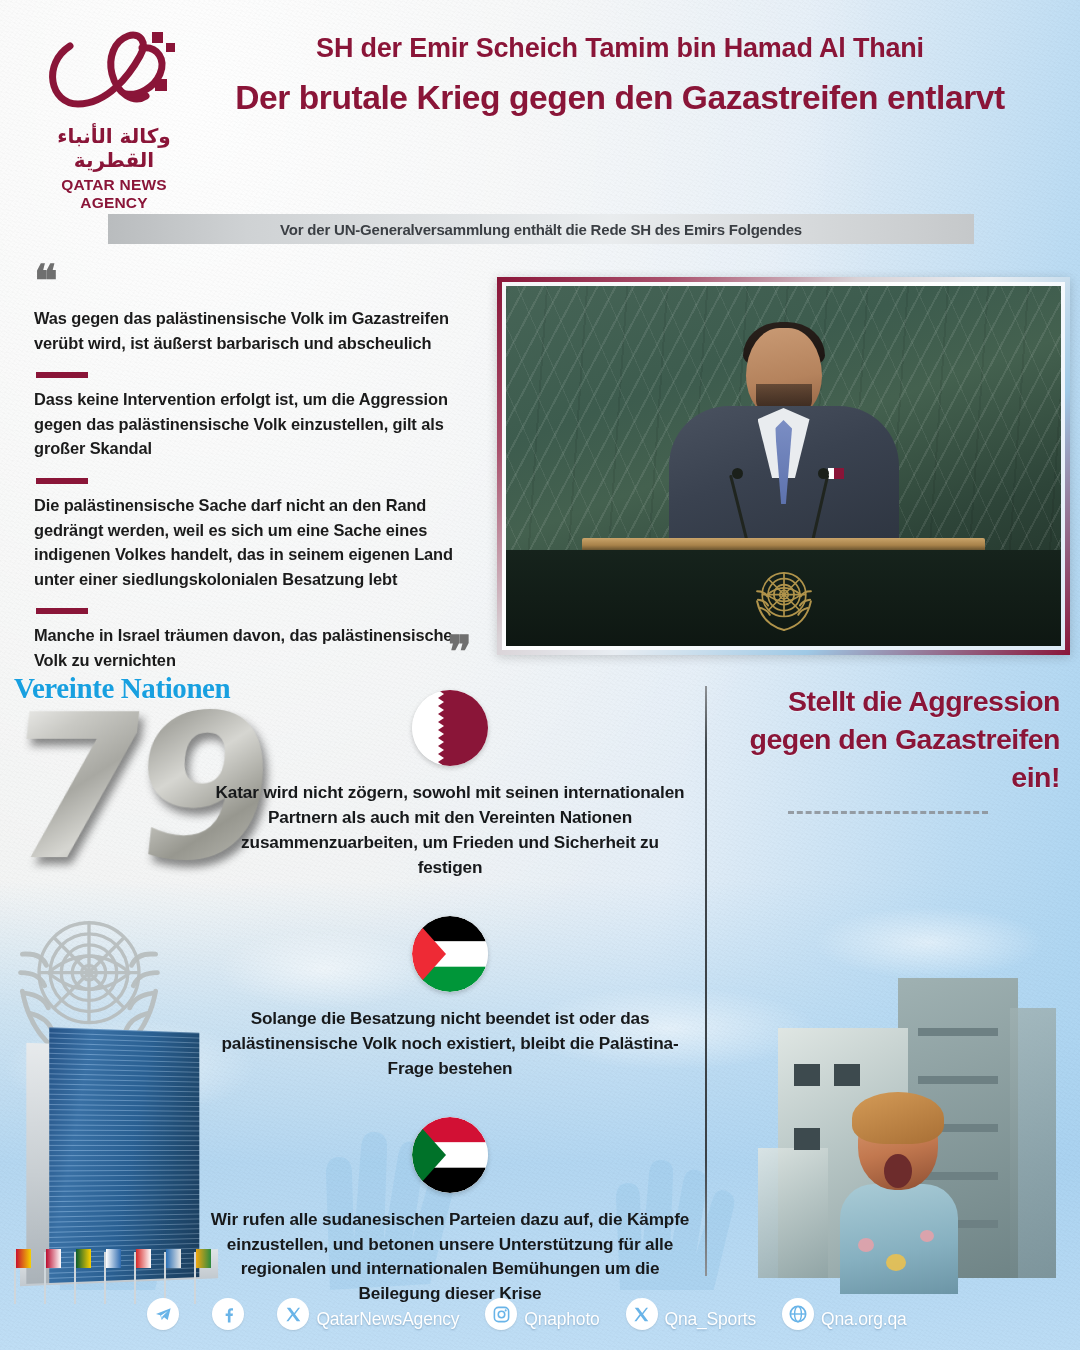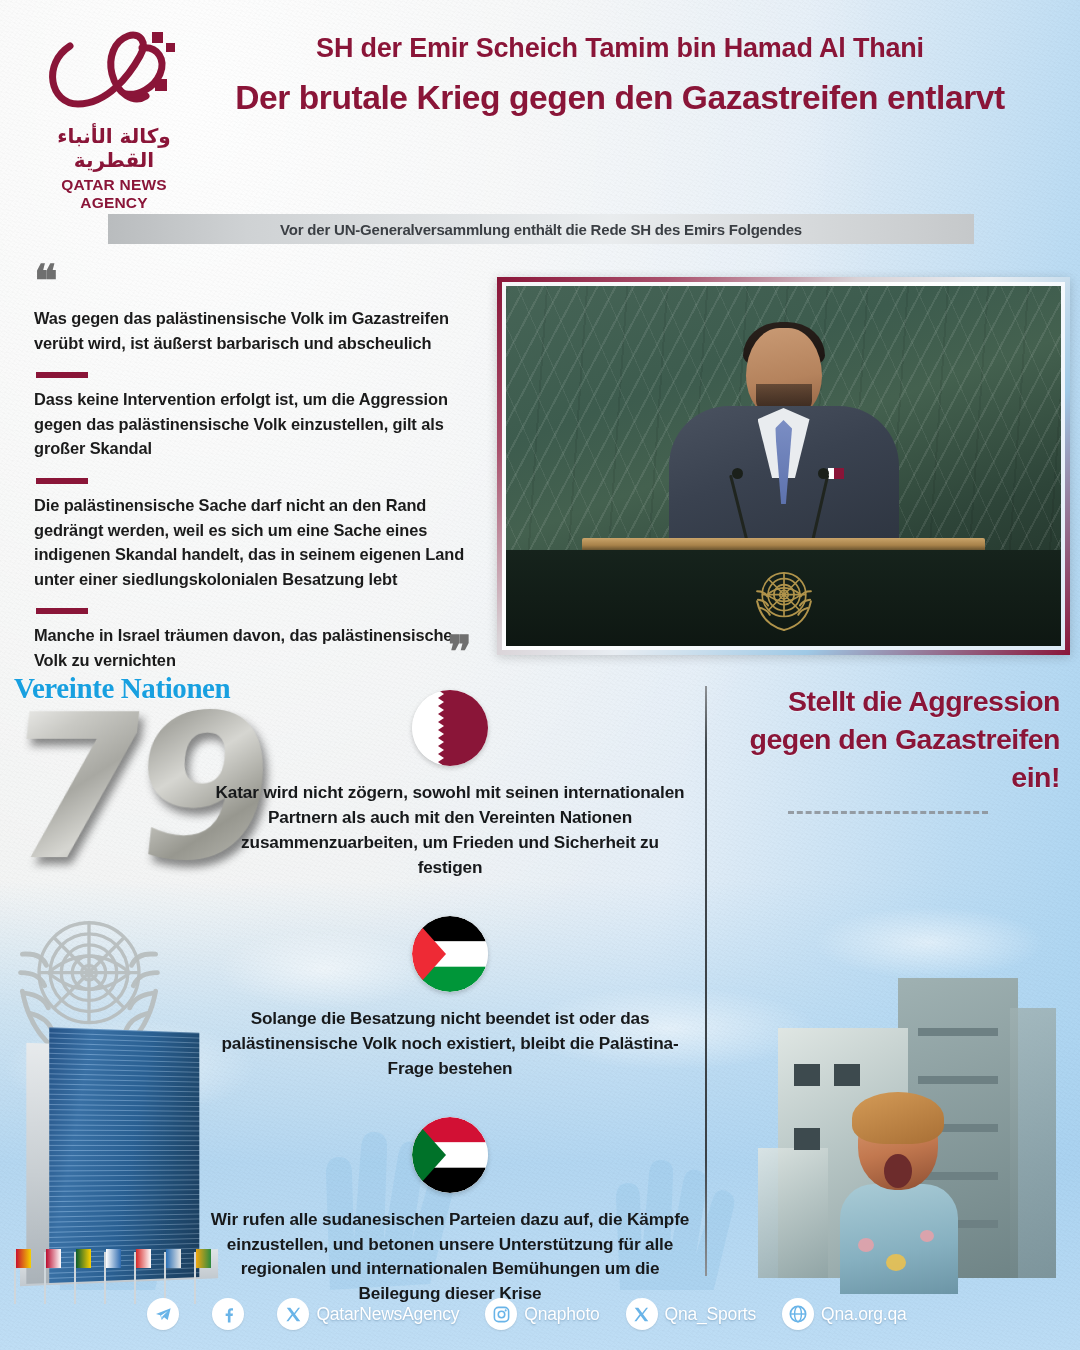--- a/index.html
+++ b/index.html
@@ -254,21 +254,21 @@
     position:absolute;left:0;top:86px;width:118px;height:110px;border-radius:34px 34px 0 0;
     background:linear-gradient(170deg,#a9cbd6 0%,#86b0c0 60%,#6c95a6 100%);
   }
   .child-dot{position:absolute;border-radius:50%;background:#e8a0a8;opacity:.85;}
 
   
   .footer{
     position:absolute;left:0;bottom:14px;width:1080px;height:44px;
     display:flex;align-items:center;justify-content:center;gap:0px;
   }
-  .soc{display:flex;align-items:center;margin-right:8px;}
+  .soc{display:flex;align-items:flex-end;margin-right:8px;}
   .soc-ico{
     width:32px;height:32px;border-radius:50%;background:#ffffff;
     display:flex;align-items:center;justify-content:center;
     margin-right:7px;flex:0 0 auto;
     box-shadow:0 1px 2px rgba(0,0,0,.10);
   }
   .soc-label{
     color:#ffffff;font-size:17.5px;letter-spacing:-.2px;margin-right:18px;
     text-shadow:0 1px 2px rgba(70,110,145,.45);
   }
@@ -319,21 +319,21 @@
 
     <div class="q-item">
       <div class="q-text" style="margin-top:12px">Was gegen das palästinensische Volk im Gazastreifen verübt wird, ist äußerst barbarisch und abscheulich</div>
     </div>
     <div class="q-item">
       <div class="q-rule"></div>
       <div class="q-text">Dass keine Intervention erfolgt ist, um die Aggression gegen das palästinensische Volk einzustellen, gilt als großer Skandal</div>
     </div>
     <div class="q-item">
       <div class="q-rule"></div>
-      <div class="q-text">Die palästinensische Sache darf nicht an den Rand gedrängt werden, weil es sich um eine Sache eines indigenen Skandal handelt, das in seinem eigenen Land unter einer siedlungskolonialen Besatzung lebt</div>
+      <div class="q-text">Die palästinensische Sache darf nicht an den Rand gedrängt werden, weil es sich um eine Sache eines indigenen Volkes handelt, das in seinem eigenen Land unter einer siedlungskolonialen Besatzung lebt</div>
     </div>
     <div class="q-item">
       <div class="q-rule"></div>
       <div class="q-text">Manche in Israel träumen davon, das palästinensische Volk zu vernichten</div>
     </div>
   </div>
   <div class="qmark-close">❞</div>
 
   <div class="photo-frame">
     <div class="photo-frame-inner">

